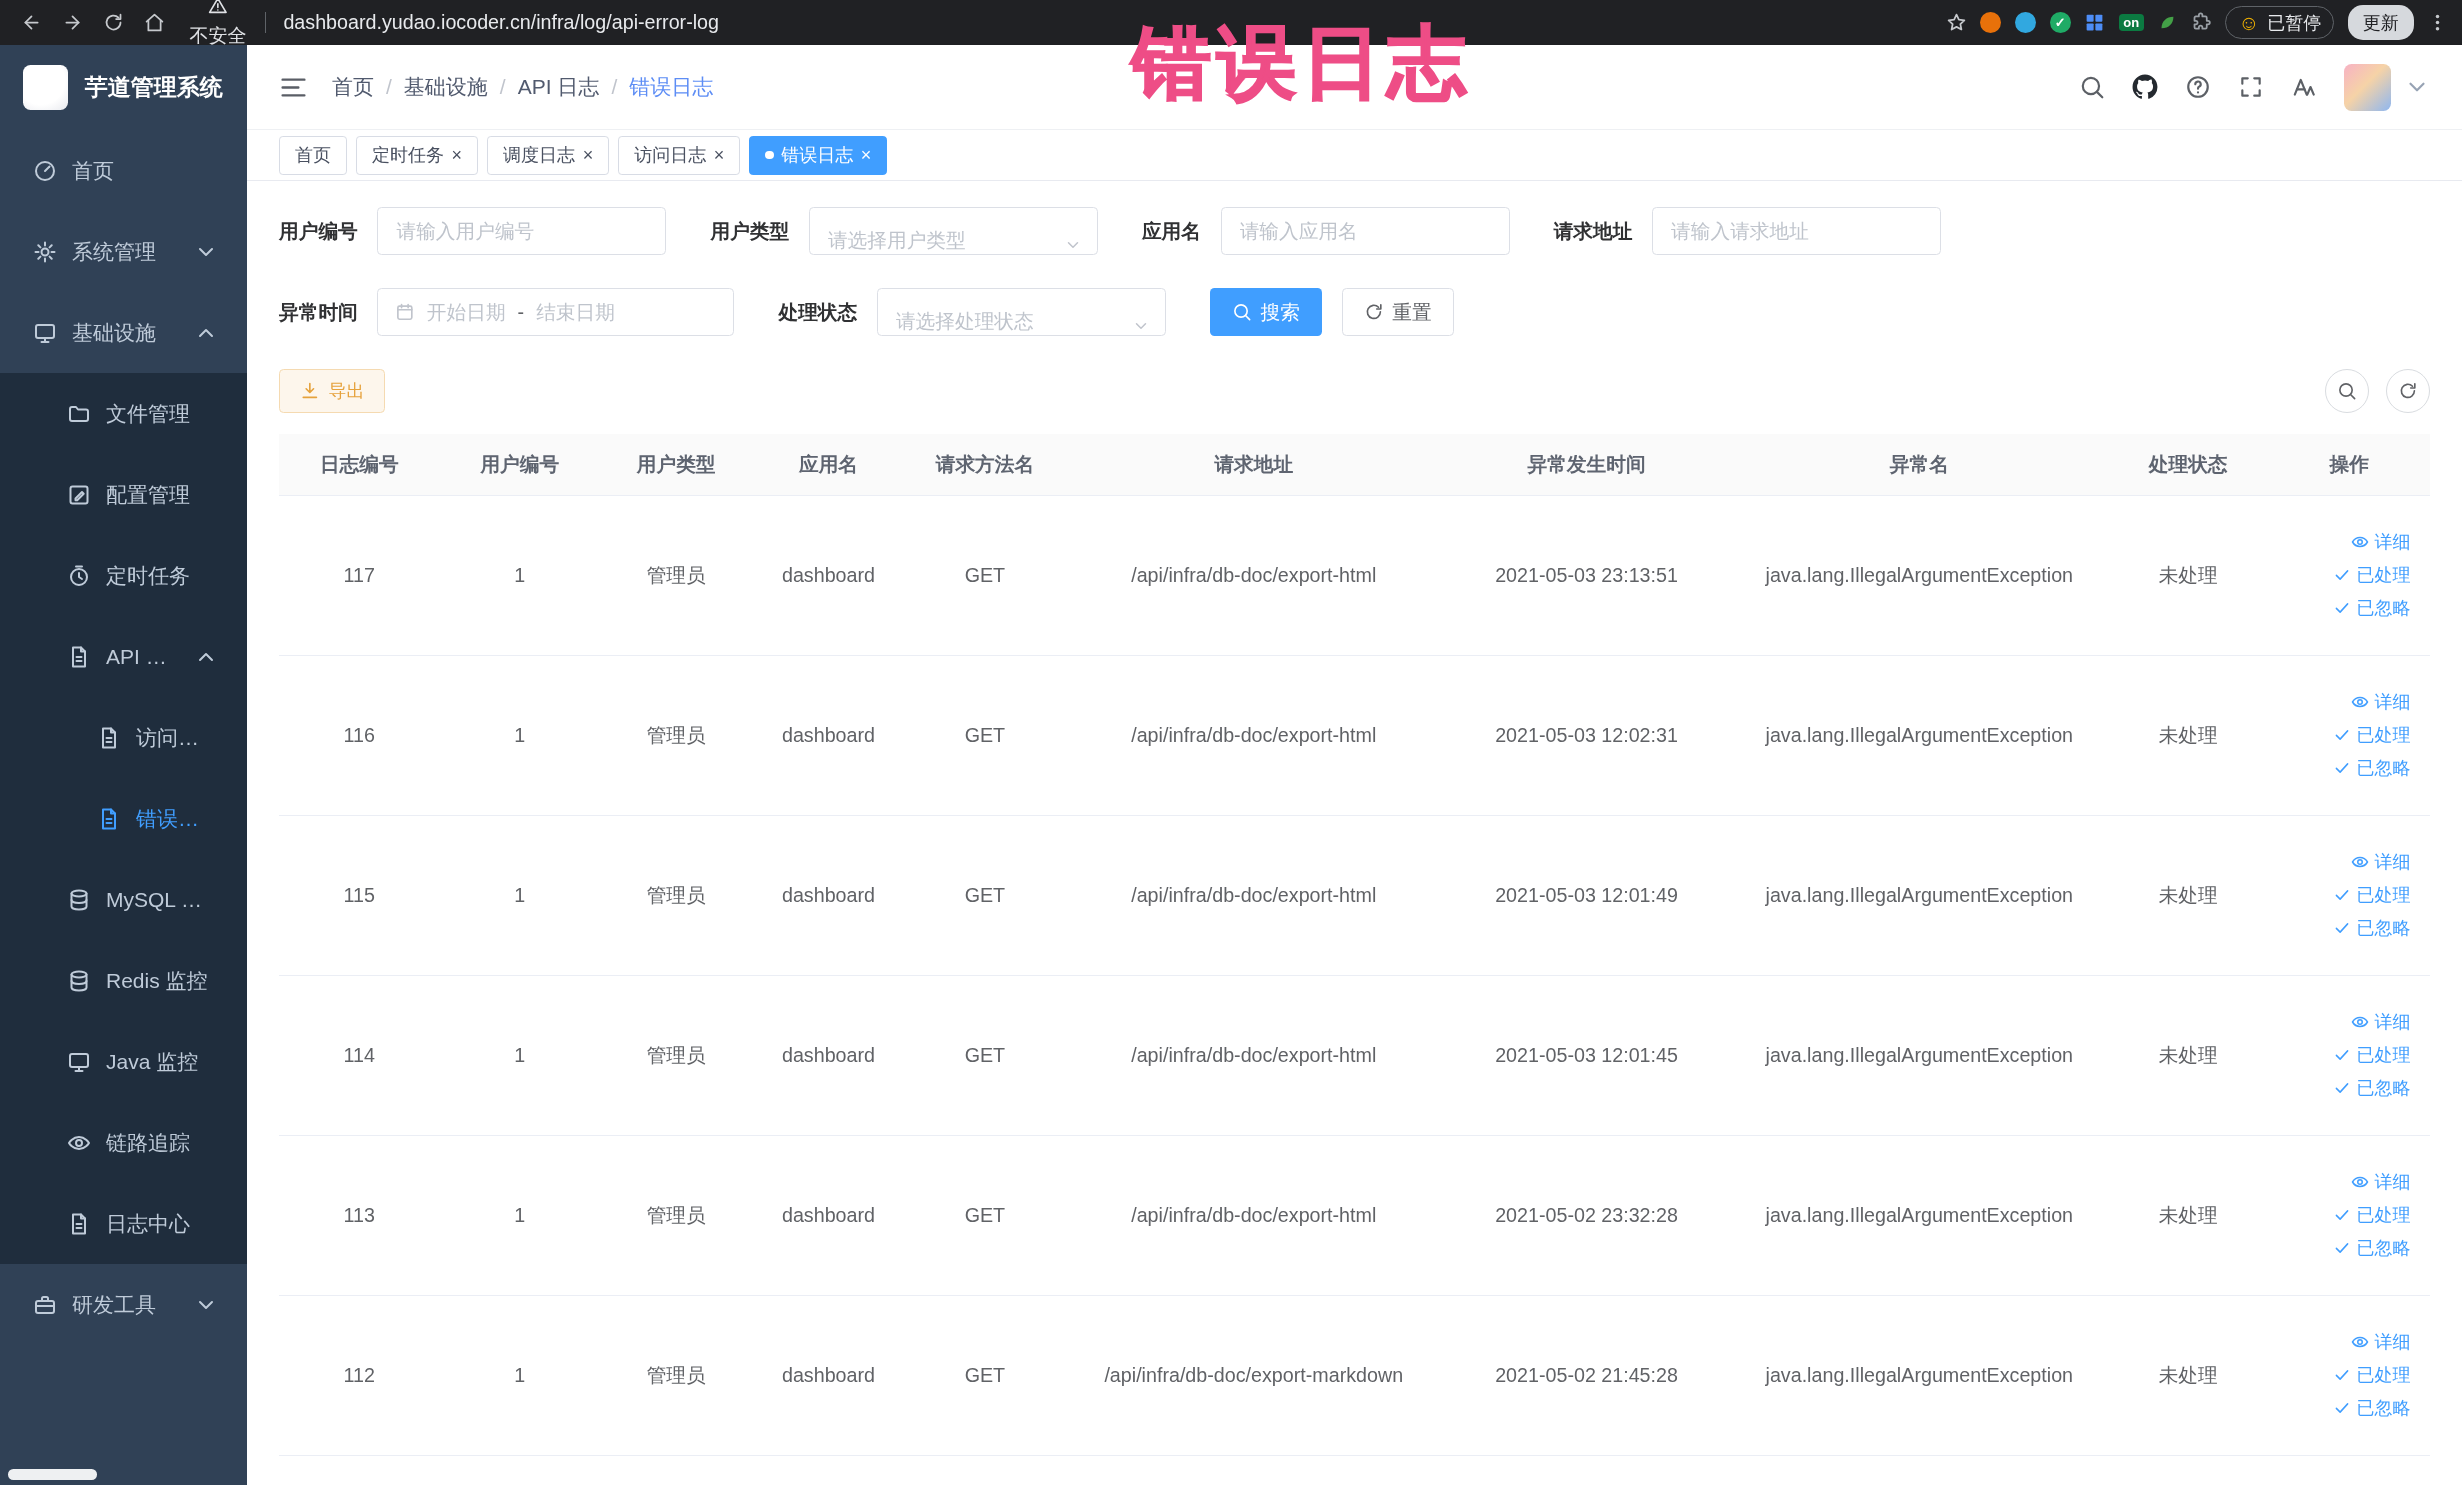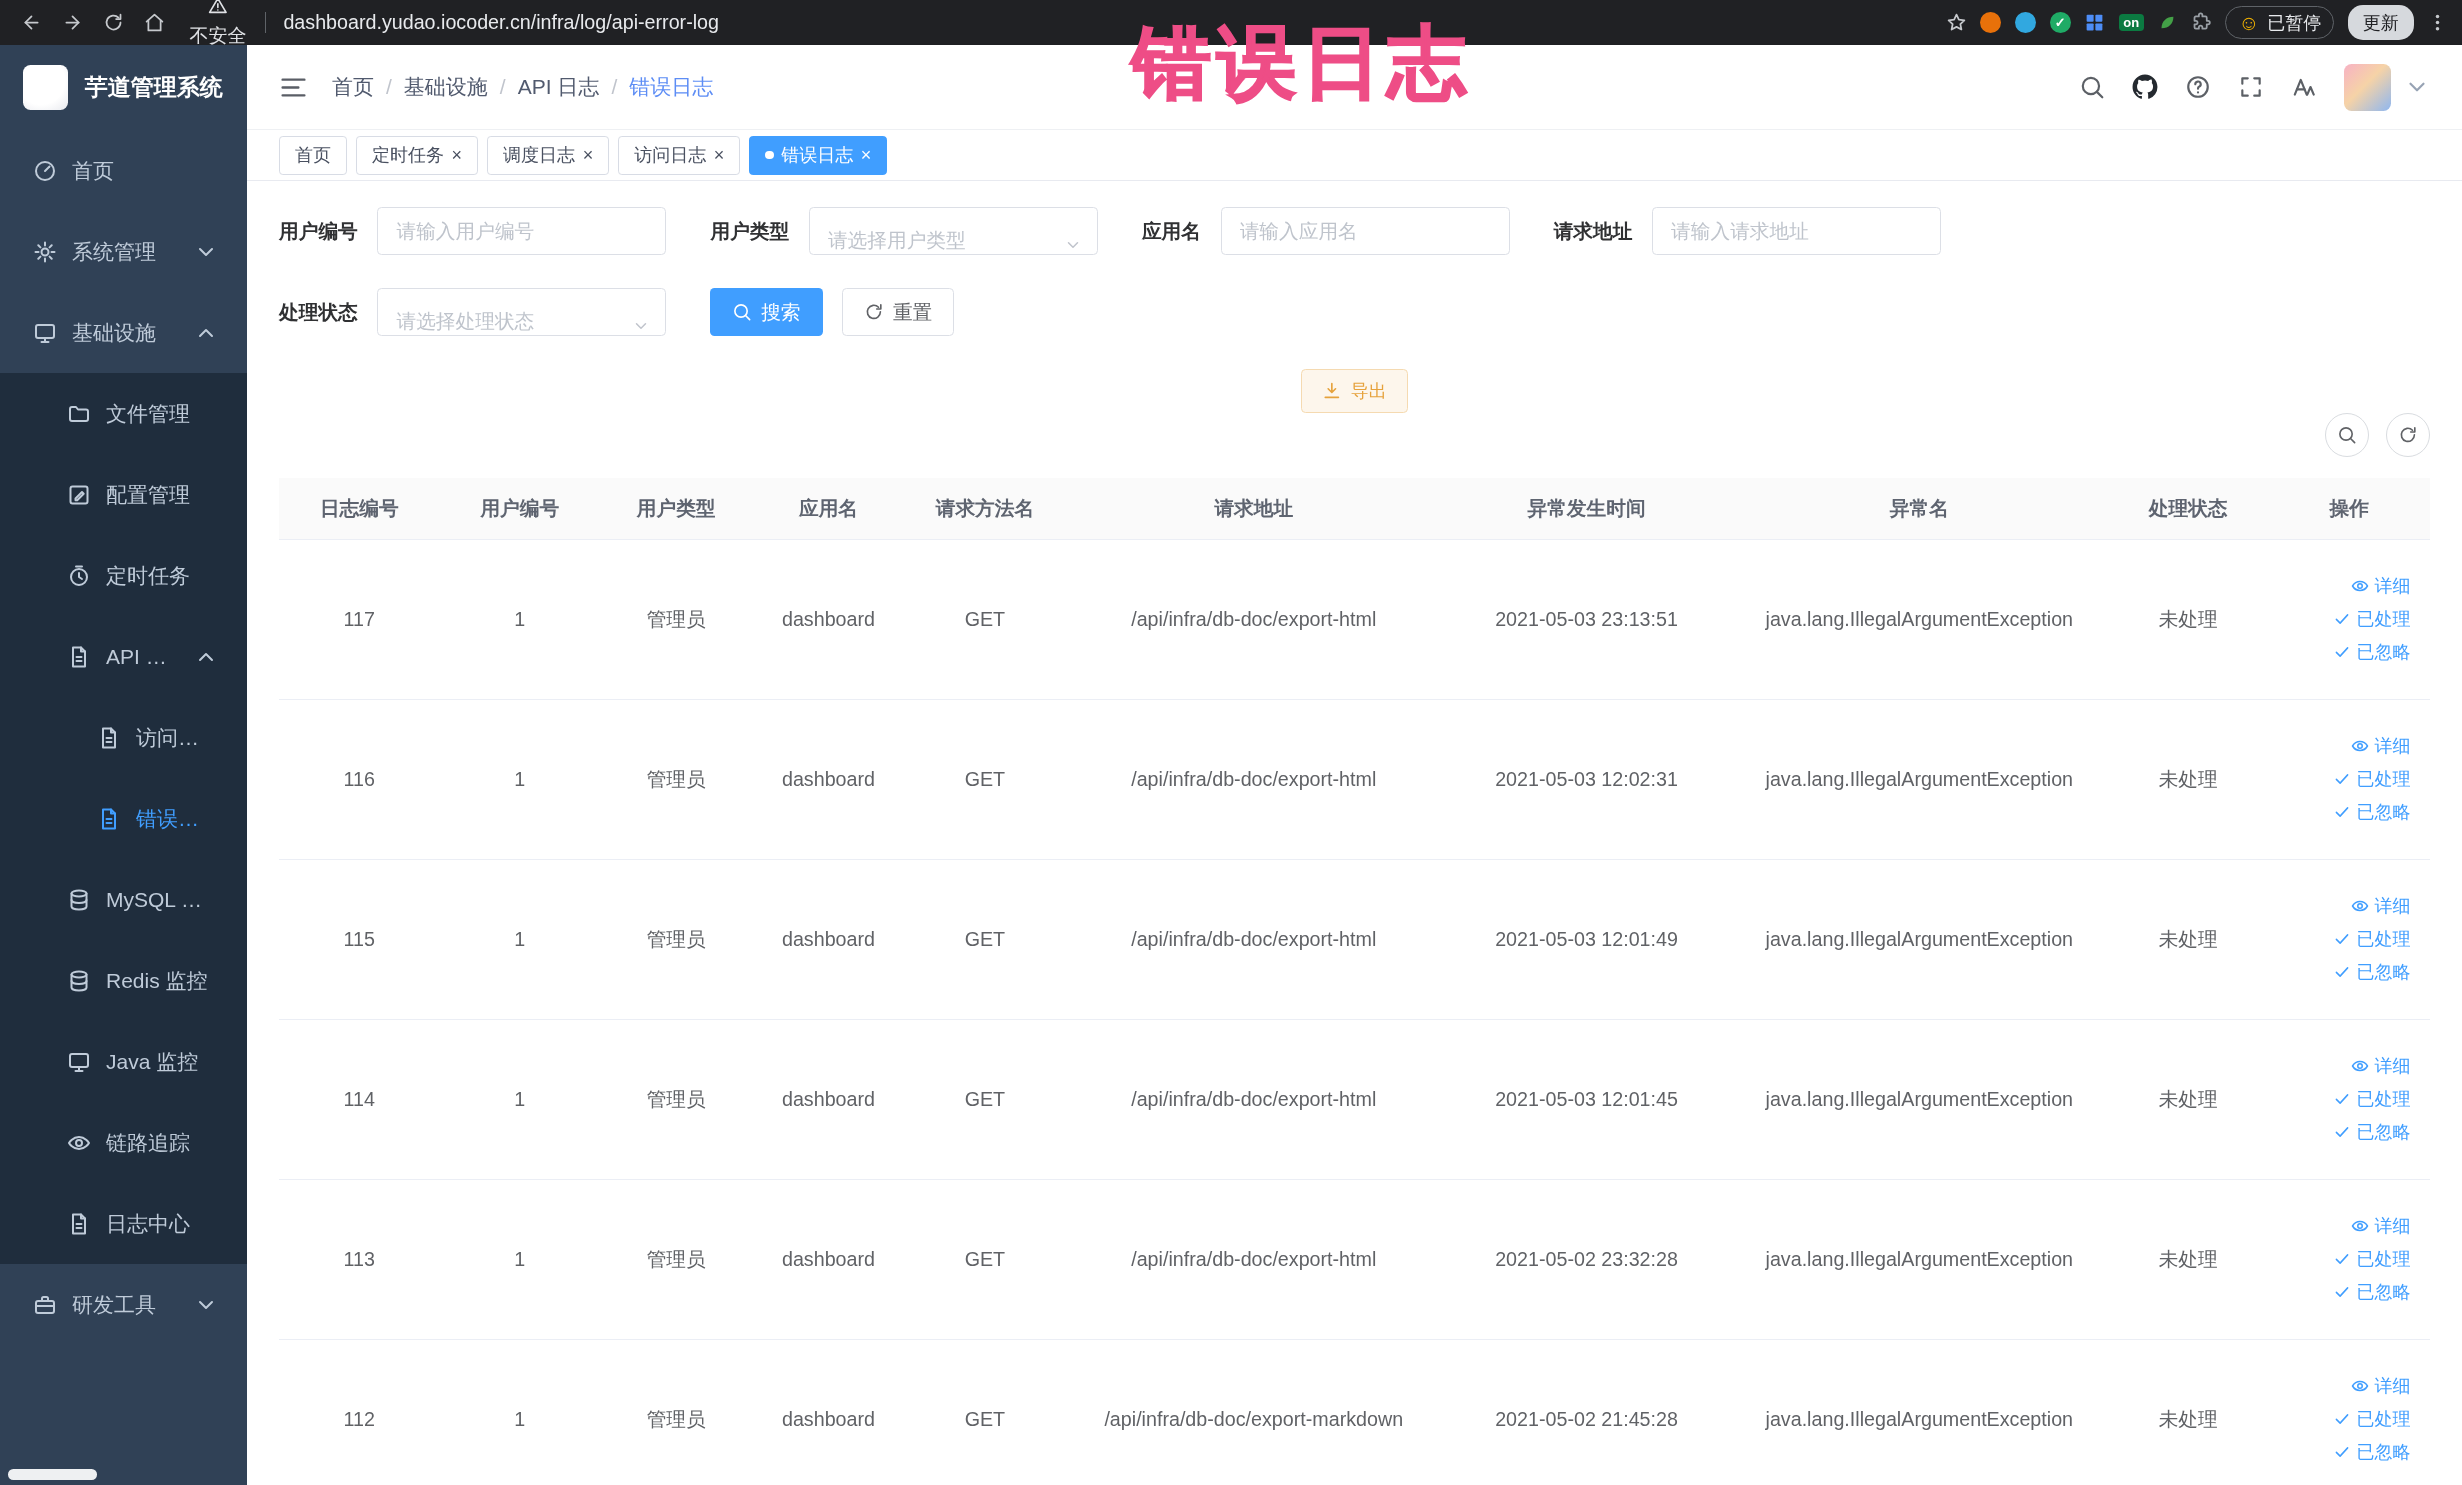--- a/index.html
+++ b/index.html
@@ -83,21 +83,21 @@
   .date-range { width:357px; display:flex; align-items:center; gap:12px; padding:0 16.7px; color:#bfc4cc; }
   .date-range .icon { color:#c0c4cc; font-size:19.7px; }
   .date-range .sep { color:#606266; }
 
   .btn { height:48px; border-radius:4.5px; font-size:19.7px; font-family:inherit; display:inline-flex; align-items:center; gap:9px; padding:0 21px; border:0.8px solid transparent; cursor:pointer; white-space:nowrap; }
   .btn .icon { font-size:19.7px; }
   .btn-primary { background:#409EFF; color:#fff;align-items:center; }
   .btn-plain { background:#fff; border-color:#dcdfe6; color:#606266; margin-left:19.7px; }
   .btn-warning { background:#fdf6ec; border-color:#f5dab1; color:#E6A23C; height:44px; font-size:18px; padding:0 19.7px; }
 
-  .toolbar { display:flex; align-items:center; margin:7.6px 0 21px;flex-direction:column; }
+  .toolbar { display:flex; align-items:center; margin:7.6px 0 21px; }
   .toolbar-right { margin-left:auto; display:flex; gap:16.7px; }
   .circle-btn { width:44px; height:44px; border-radius:50%; border:0.8px solid #d9dce0; background:#fff; color:#606266; display:flex; align-items:center; justify-content:center; font-size:19.7px; cursor:pointer; }
 
   table { width:100%; border-collapse:collapse; table-layout:fixed; }
   thead th { height:61px; background:#fafafa; font-size:19.7px; font-weight:700; color:#5e6470; border-bottom:0.8px solid #ebeef5; text-align:center; padding:0 7.6px; }
   tbody td { height:160px; font-size:19.7px; color:#606266; text-align:center; border-bottom:0.8px solid #ebeef5; padding:0 7.6px; overflow:hidden; }
   .actions { display:flex; flex-direction:column; align-items:flex-end; gap:9px; padding-right:12px; }
   .action-link { color:#409EFF; font-size:18px; display:inline-flex; align-items:center; gap:5.3px; cursor:pointer; white-space:nowrap; }
   .action-link .icon { font-size:18px; }
 </style>
@@ -456,20 +456,34 @@
           <input class="input" placeholder="请输入应用名" style="">
         </div>
         <div class="filter-item">
           <label>请求地址</label>
           <input class="input" placeholder="请输入请求地址" style="">
         </div>
       </div>
 
       <div class="filter-row">
         <div class="filter-item">
+          <label>异常时间</label>
+          <div class="date-range">
+            <span class="icon">
+                <svg viewBox="0 0 24 24" fill="none" stroke="currentColor" stroke-width="2" stroke-linecap="round" stroke-linejoin="round">
+                  <rect x="3.5" y="5" width="17" height="16" rx="2"></rect>
+                  <path d="M3.5 9.5h17M8 3v4M16 3v4"></path>
+                </svg>
+              </span>
+            <span>开始日期</span>
+            <span class="sep">-</span>
+            <span>结束日期</span>
+          </div>
+        </div>
+        <div class="filter-item">
           <label>处理状态</label>
           <div class="select">
             <span>请选择处理状态</span>
             <span class="icon">
                 <svg viewBox="0 0 24 24" fill="none" stroke="currentColor" stroke-width="2" stroke-linecap="round" stroke-linejoin="round">
                   <path d="M6 9l6 6 6-6"></path>
                 </svg>
               </span>
           </div>
         </div>

